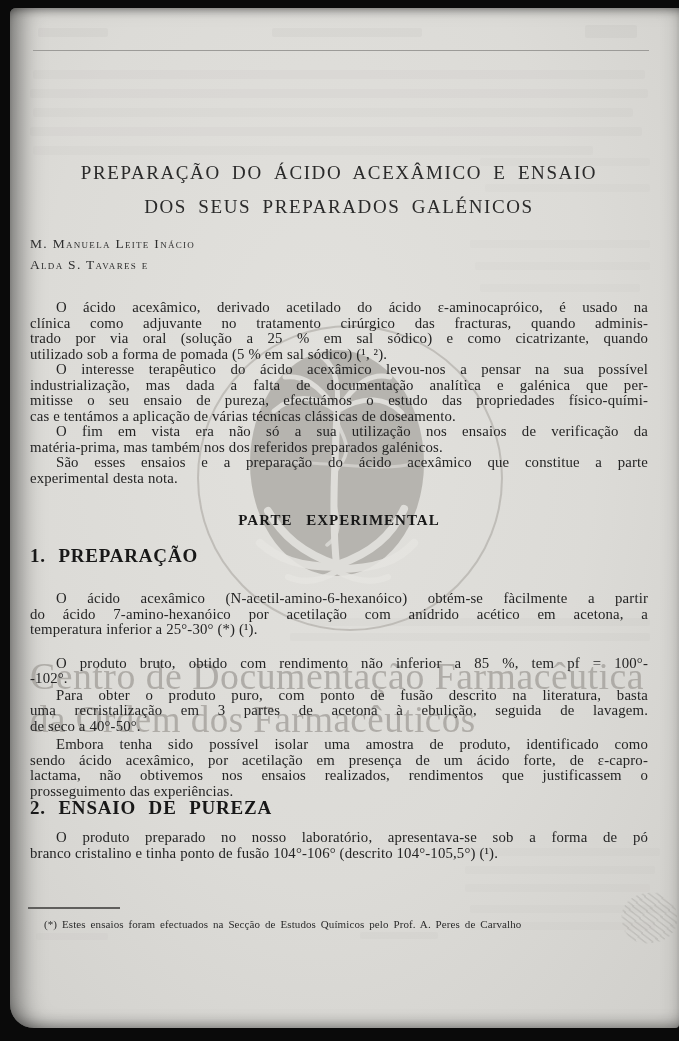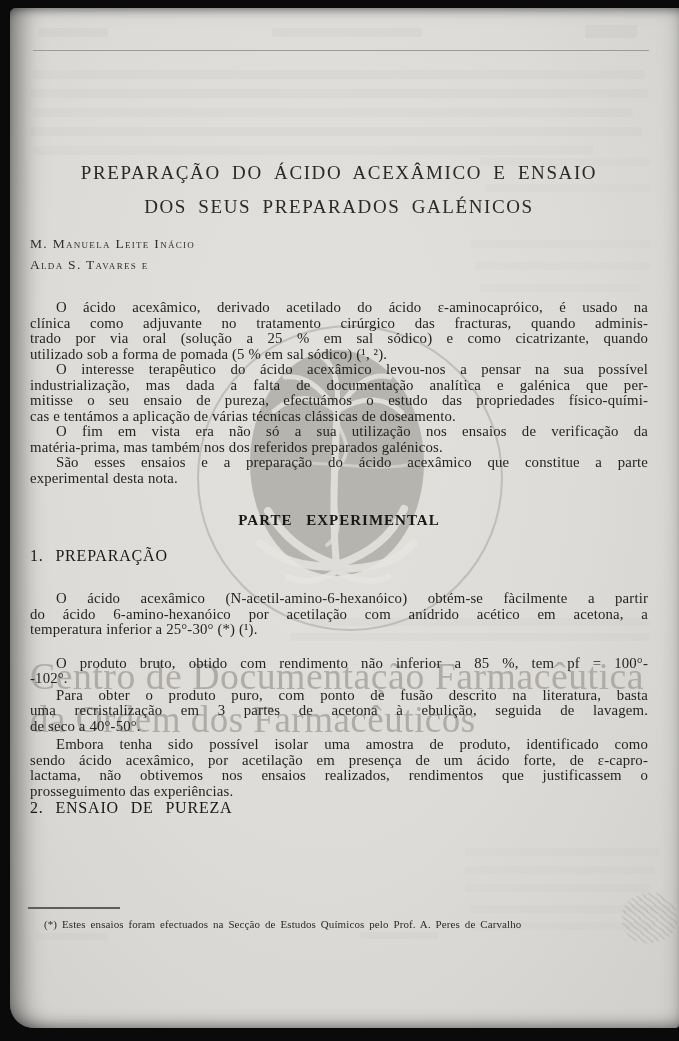--- a/index.html
+++ b/index.html
@@ -64,21 +64,21 @@
     font-size:14.8px;line-height:15.5px;letter-spacing:.15px;color:#242424;
   }
   .pl{text-align:justify;text-align-last:justify;}
   .pl.end{text-align-last:left;}
   .pl.first{text-indent:26px;}
   .heading_center{
     text-align:center;font-weight:bold;font-size:15px;line-height:17px;
     letter-spacing:1px;word-spacing:9px;color:#181818;
   }
   .heading_section{
-    font-weight:normal;font-size:16px;line-height:17px;
+    font-weight:bold;font-size:19px;line-height:17px;
     letter-spacing:.8px;word-spacing:7px;color:#181818;
   }
   
   #article > :nth-child(5){margin-top:26px;}
   #article > :nth-child(6){margin-top:18px;}
   #article > :nth-child(7){margin-top:27px;}
   #article > :nth-child(8){margin-top:18px;}
   #article > :nth-child(9){margin-top:1px;}
   #article > :nth-child(10){margin-top:3px;}
   #article > :nth-child(11){}
@@ -179,36 +179,40 @@
         <div class="pl end">matéria-prima, mas também nos dos referidos preparados galénicos.</div>
       </div>
       <div class="paragraph">
         <div class="pl first">São esses ensaios e a preparação do ácido acexâmico que constitue a parte</div>
         <div class="pl end">experimental desta nota.</div>
       </div>
       <div class="heading_center">PARTE EXPERIMENTAL</div>
       <div class="heading_section">1. PREPARAÇÃO</div>
       <div class="paragraph">
         <div class="pl first">O ácido acexâmico (N-acetil-amino-6-hexanóico) obtém-se fàcilmente a partir</div>
-        <div class="pl">do ácido 6-amino-hexanóico por acetilação com anidrido acético em acetona, a</div>
+        <div class="pl">do ácido 7-amino-hexanóico por acetilação com anidrido acético em acetona, a</div>
         <div class="pl end">temperatura inferior a 25°-30° (*) (¹).</div>
       </div>
       <div class="paragraph">
         <div class="pl first">O produto bruto, obtido com rendimento não inferior a 85 %, tem pf = 100°-</div>
         <div class="pl end">-102°.</div>
       </div>
       <div class="paragraph">
         <div class="pl first">Para obter o produto puro, com ponto de fusão descrito na literatura, basta</div>
         <div class="pl">uma recristalização em 3 partes de acetona à ebulição, seguida de lavagem.</div>
         <div class="pl end">de seco a 40°-50°.</div>
       </div>
       <div class="paragraph">
         <div class="pl first">Embora tenha sido possível isolar uma amostra de produto, identificado como</div>
         <div class="pl">sendo ácido acexâmico, por acetilação em presença de um ácido forte, de ε-capro-</div>
         <div class="pl">lactama, não obtivemos nos ensaios realizados, rendimentos que justificassem o</div>
         <div class="pl end">prosseguimento das experiências.</div>
       </div>
       <div class="heading_section">2. ENSAIO DE PUREZA</div>
+      <div class="paragraph">
+        <div class="pl first">O produto preparado no nosso laboratório, apresentava-se sob a forma de pó</div>
+        <div class="pl end">branco cristalino e tinha ponto de fusão 104°-106° (descrito 104°-105,5°) (¹).</div>
+      </div>
     </div>
 
   <div id="footnote-rule"></div>
   <div id="footnote" class="print">(*) Estes ensaios foram efectuados na Secção de Estudos Químicos pelo Prof. A. Peres de Carvalho</div>
 </div>
 
 </body></html>

